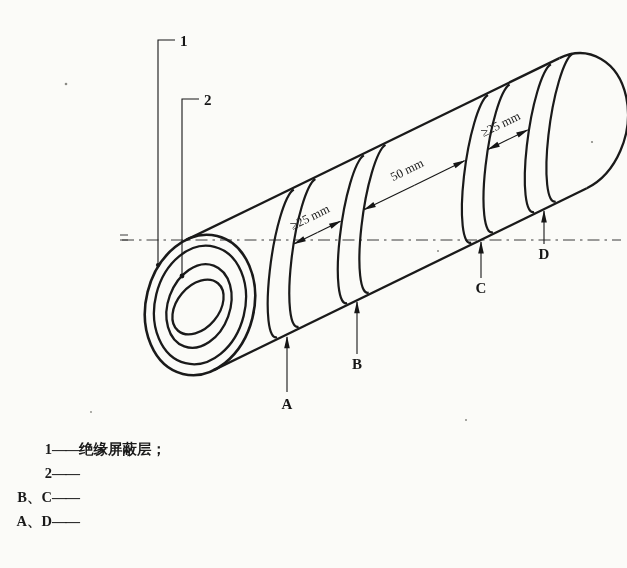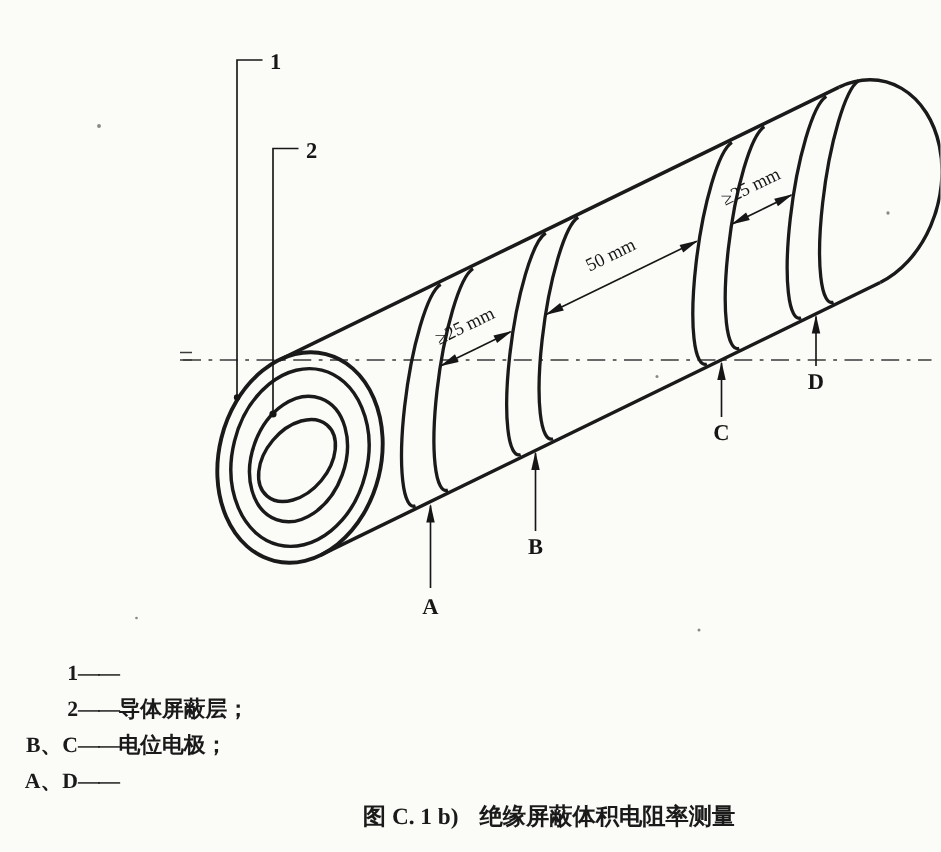--- a/index.html
+++ b/index.html
@@ -108,34 +108,30 @@
   <text class="fig-label" x="357" y="369" text-anchor="middle">B</text>
   <text class="fig-label" x="481" y="293" text-anchor="middle">C</text>
   <text class="fig-label" x="544" y="259" text-anchor="middle">D</text>
 </svg>
 
 
 <div class="legend">
   <div class="legend-row">
     <span class="legend-key">1</span>
         <span class="legend-sep">——</span>
+        <span class="legend-term">绝缘屏蔽层；</span>
   </div>
   <div class="legend-row">
     <span class="legend-key">2</span>
         <span class="legend-sep">——</span>
-        <span class="legend-term">导体屏蔽层；</span>
   </div>
   <div class="legend-row">
     <span class="legend-key">B、C</span>
         <span class="legend-sep">——</span>
-        <span class="legend-term">电位电极；</span>
   </div>
   <div class="legend-row">
     <span class="legend-key">A、D</span>
         <span class="legend-sep">——</span>
   </div>
 </div>
 
 
-<div class="caption">
-  <span class="cap-num">图 C. 1 b)</span><span>绝缘屏蔽体积电阻率测量</span>
-</div>
 </div>
 
 </body></html>

